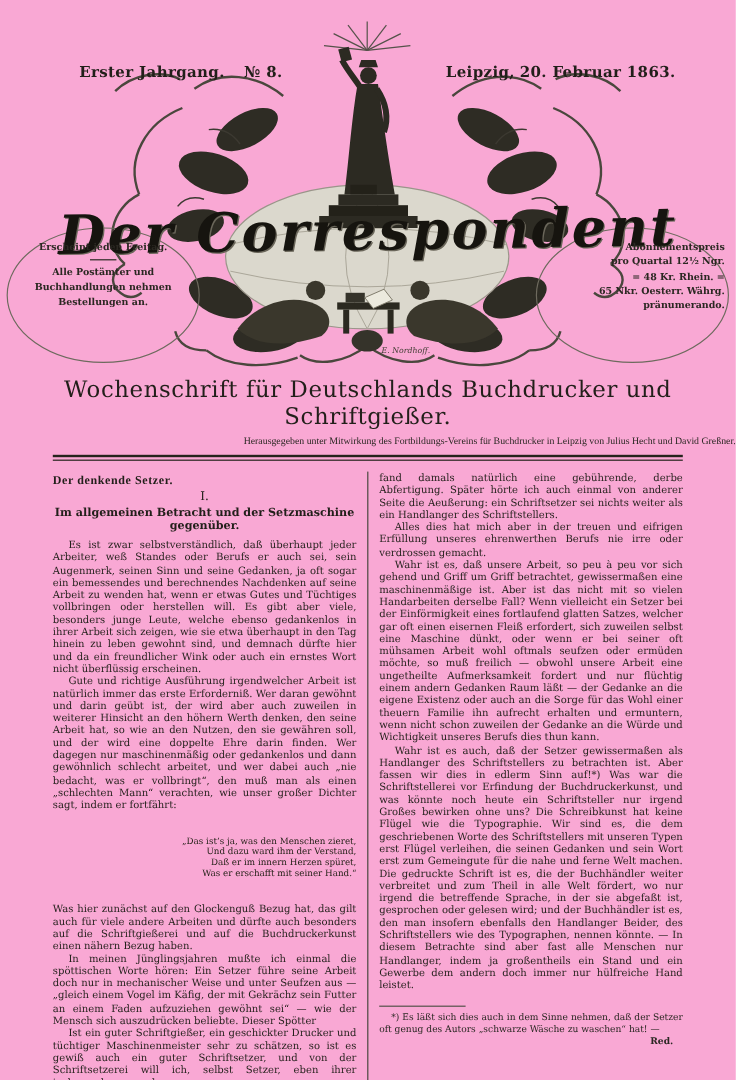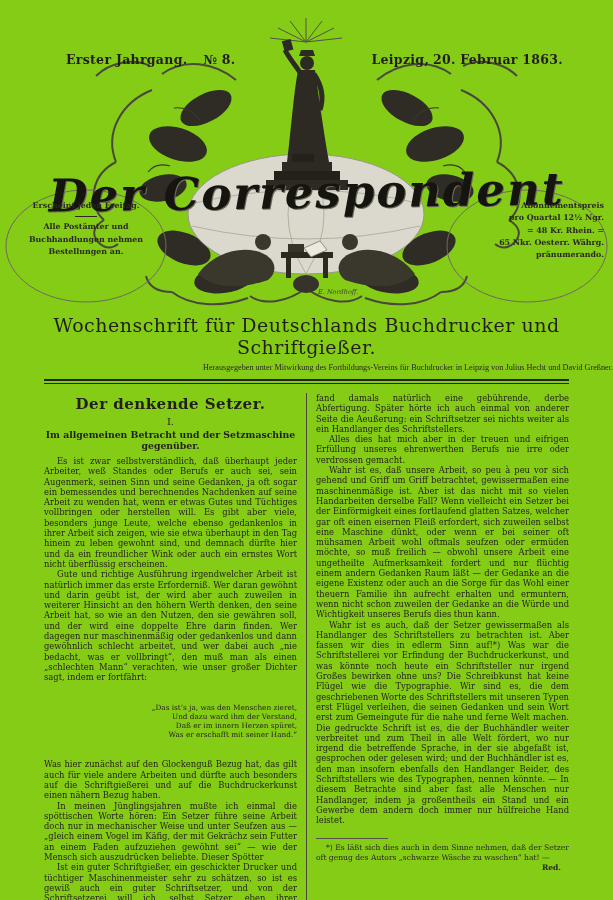--- a/index.html
+++ b/index.html
@@ -1,19 +1,19 @@
 <!DOCTYPE html>
 <html><head>
 <meta charset="utf-8">
 <style>
   html,body{margin:0;padding:0;}
   .page{
     position:relative;
     width:613px;height:900px;
-    background:#84cc16;
+    background:#f9a8d4;
     overflow:hidden;
     font-family:"DejaVu Serif", serif;
     color:#221f1a;
   }
   
   .issue-line{
     position:absolute;top:52px;left:66px;right:50px;
     display:flex;justify-content:space-between;align-items:baseline;
     font-size:12.5px;font-weight:bold;letter-spacing:.3px;z-index:4;
   }
@@ -56,22 +56,22 @@
   .double-rule{
     margin:7px 44px 0 44px;height:2px;
     border-top:2px solid #26231d;border-bottom:1px solid #26231d;
   }
   
   .article{display:flex;margin:9px 44px 0 44px;align-items:stretch;}
   .col{flex:1;min-width:0;}
   .col-left{padding-right:9px;}
   .col-right{border-left:1px solid #4a473f;padding-left:9px;}
   .art-title{
-    margin:2px 0 3px 0;text-align:center;
-    font-size:15px;font-weight:bold;letter-spacing:.5px;
+    margin:2px 0 3px 0;text-align:left;
+    font-size:10px;font-weight:bold;letter-spacing:.5px;font-family:Liberation Serif, serif;
   }
   .art-no{text-align:center;font-size:10px;margin-bottom:2px;}
   .art-sub{
     margin:0 0 5px 0;text-align:center;
     font-size:9.3px;font-weight:bold;
   }
   .para{
     margin:0;font-size:8.4px;line-height:10.3px;
     text-align:justify;text-indent:13px;color:#221f1a;
   }

